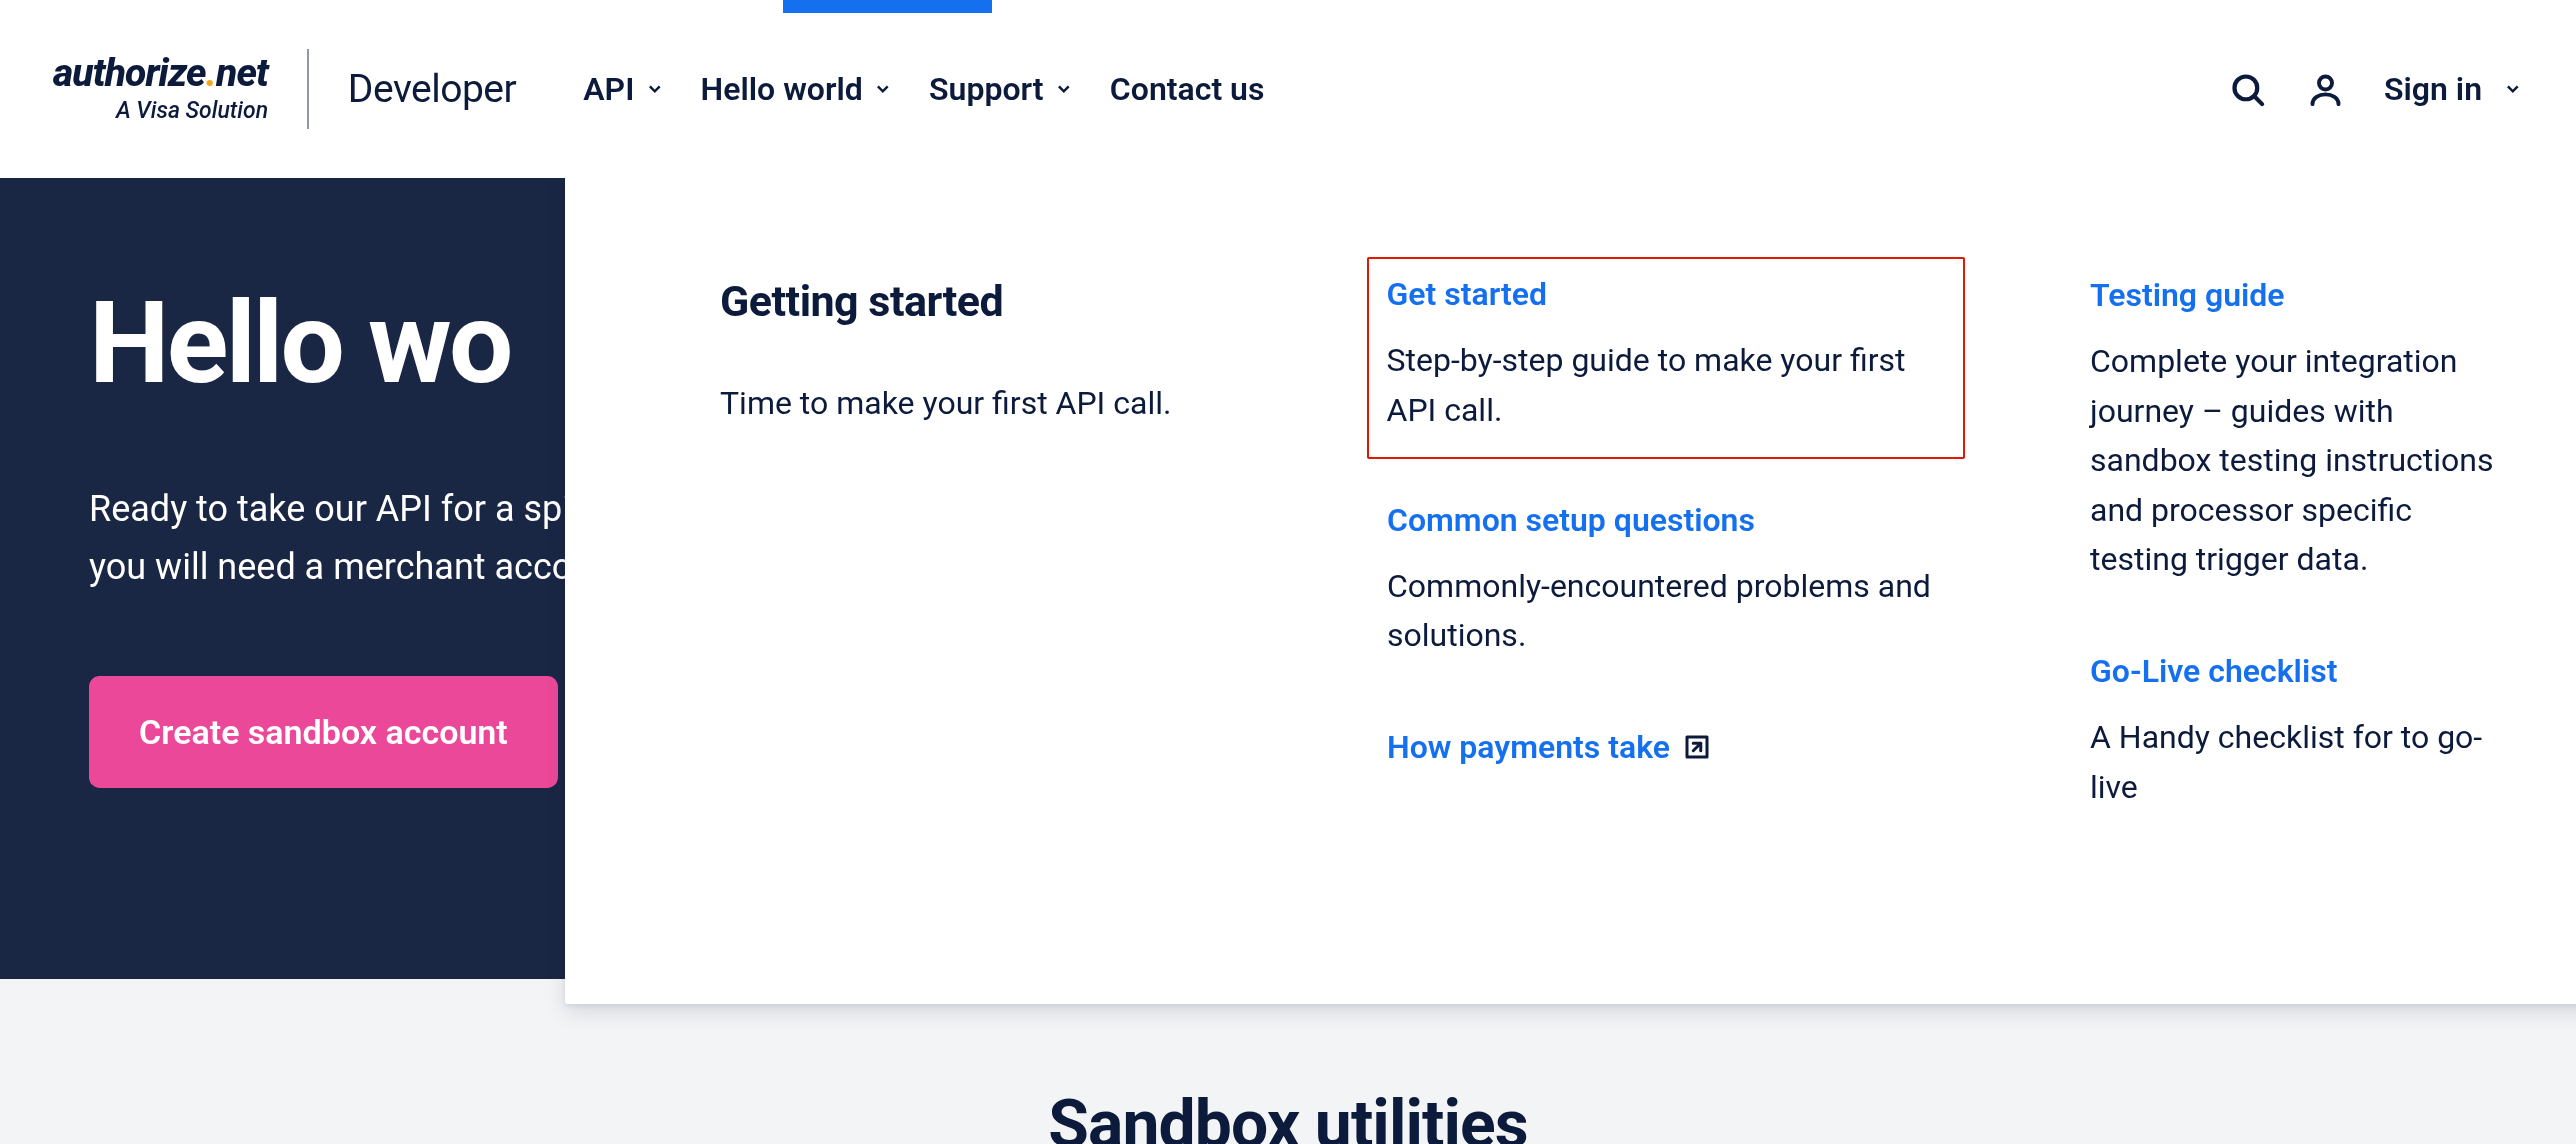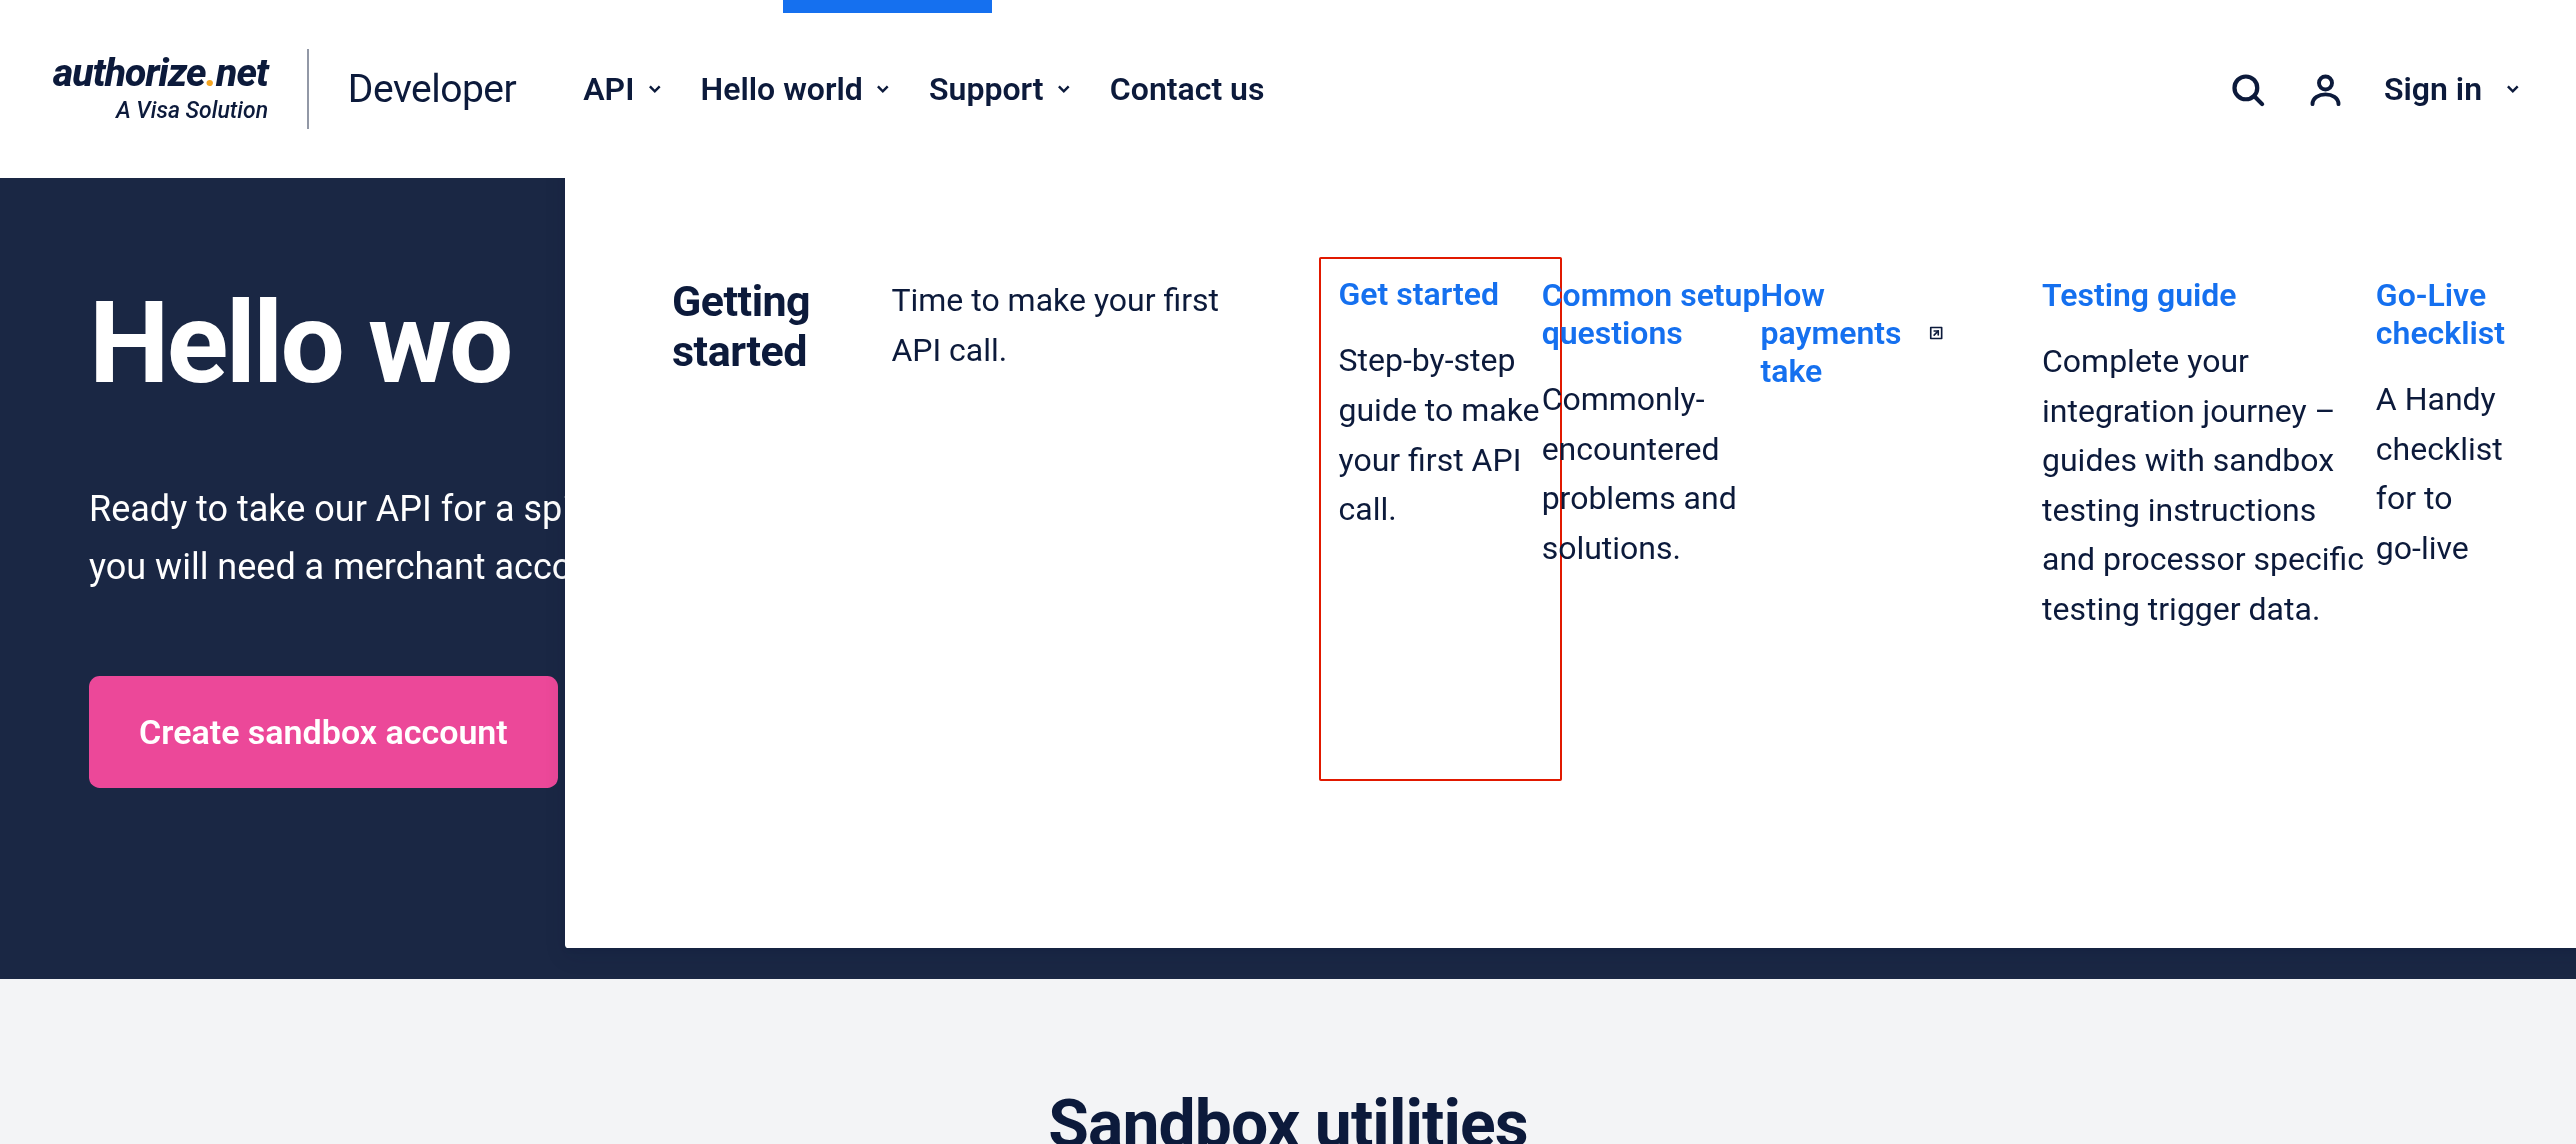--- a/index.html
+++ b/index.html
@@ -136,21 +136,21 @@
     position: absolute;
     top: -18px;
     left: 320px;
     width: 0; height: 0;
     border-left: 19.6px solid transparent;
     border-right: 19.6px solid transparent;
     border-bottom: 19.6px solid #fff;
     filter: drop-shadow(0 -2.7px 2.7px rgba(0,0,0,.05));
   }
 
-  .dd-col { display: flex; flex-direction: row; }
+  .dd-col { display: flex; flex-direction: column; margin-left: 48px; }
   .dd-heading {
     font-size: 43px;
     font-weight: 700;
     color: #0c1a3b;
     margin-bottom: 53px;
     letter-spacing: -0.5px;
   }
   .dd-body {
     font-size: 32px;
     font-weight: 400;

